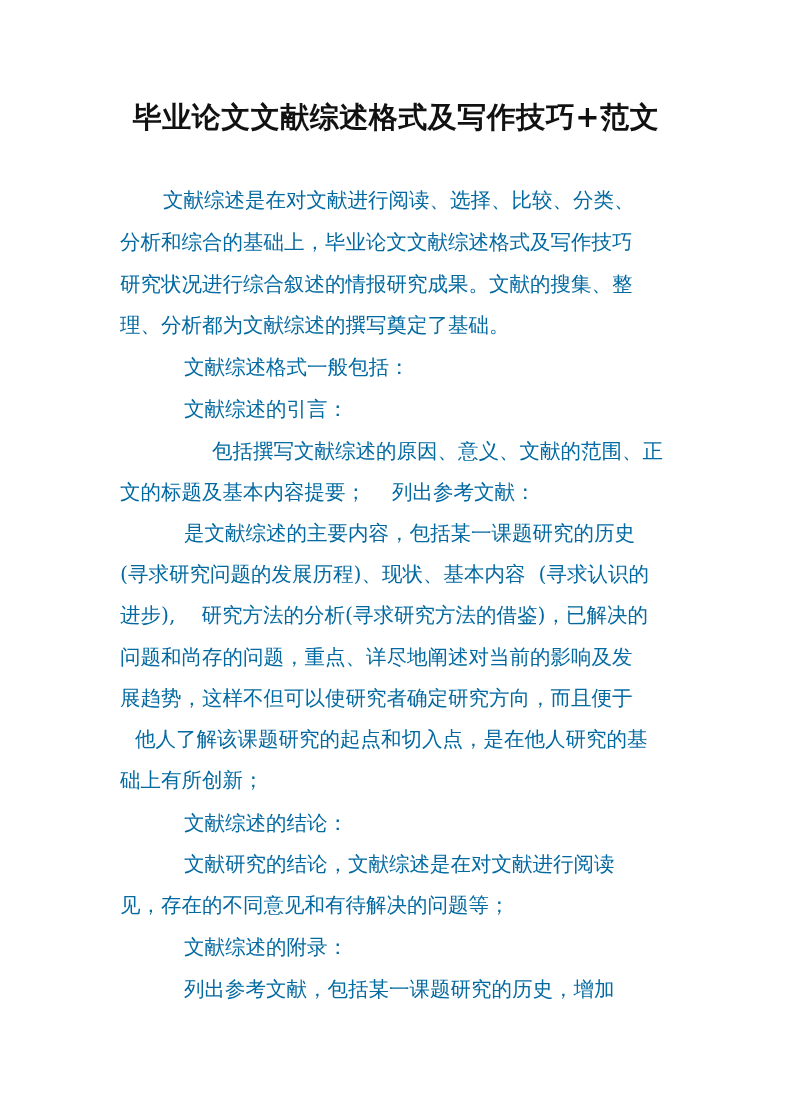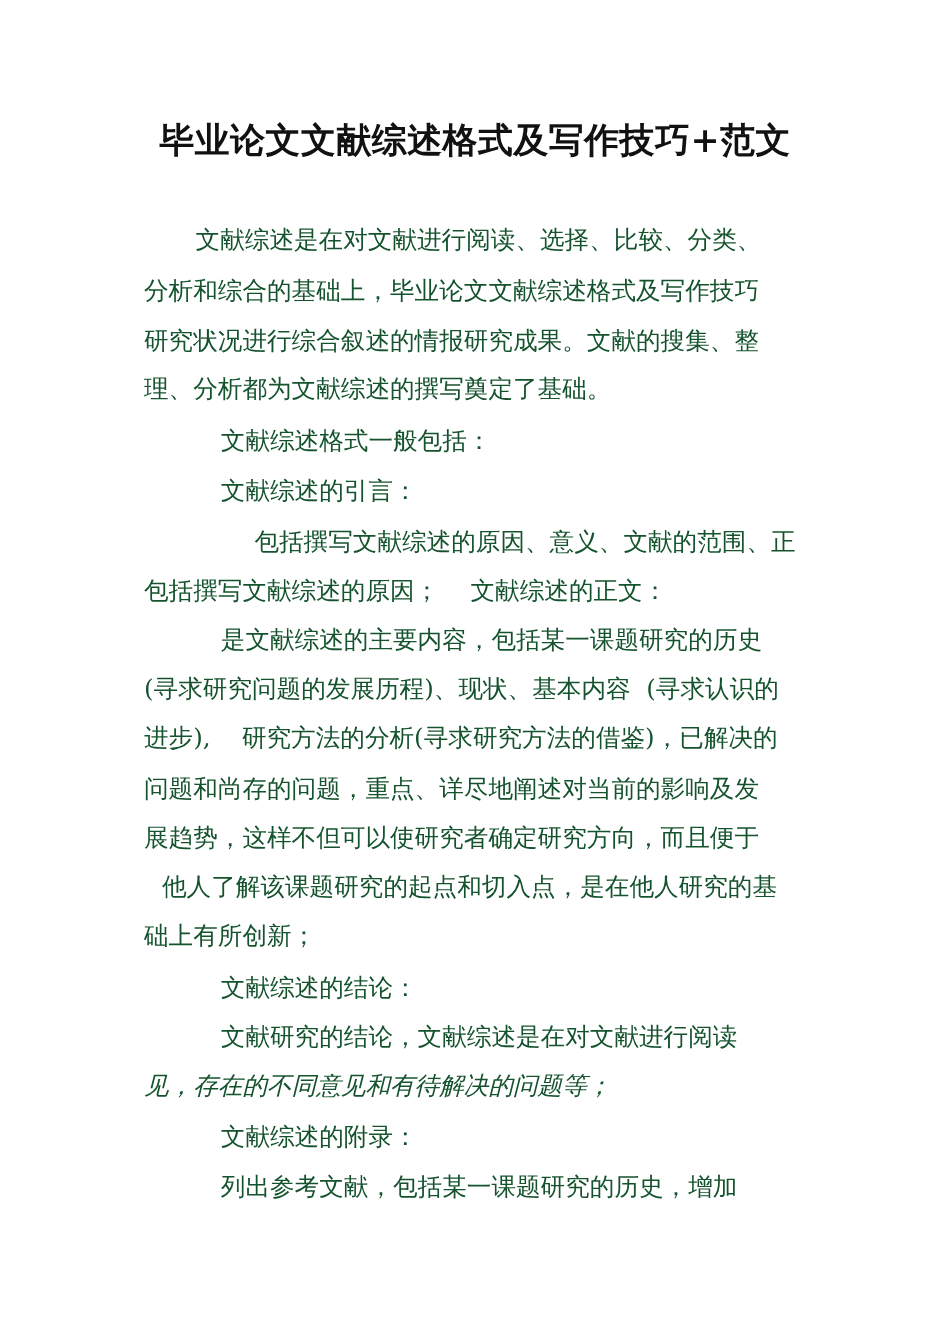--- a/index.html
+++ b/index.html
@@ -8,45 +8,45 @@
   .title {
     position: absolute; left: 0; width: 792px; top: 98px;
     text-align: center;
     font-family: "DejaVu Serif", "Liberation Serif", serif;
     font-size: 29px; font-weight: bold; color: #111;
     letter-spacing: 0.5px;
   }
   .line {
     position: absolute;
     font-family: "DejaVu Serif", "Liberation Serif", serif;
-    font-size: 20.5px; color: #14532d;
+    font-size: 20.5px; color: #0369a1;
     white-space: pre;
     line-height: 26px;
   }
 </style>
 </head>
 <body>
 
 <div class="page">
   <div class="title">毕业论文文献综述格式及写作技巧+范文</div>
   <div id="body-lines">
       <div class="line" style="left: 163px; top: 187px;">文献综述是在对文献进行阅读、选择、比较、分类、</div>
       <div class="line" style="left: 120px; top: 229px;">分析和综合的基础上，毕业论文文献综述格式及写作技巧</div>
       <div class="line" style="left: 120px; top: 271px;">研究状况进行综合叙述的情报研究成果。文献的搜集、整</div>
       <div class="line" style="left: 120px; top: 312px; font-family: Liberation Serif, serif;">理、分析都为文献综述的撰写奠定了基础。</div>
       <div class="line" style="left: 184px; top: 354px;">文献综述格式一般包括：</div>
       <div class="line" style="left: 184px; top: 396px;">文献综述的引言：</div>
       <div class="line" style="left: 184px; top: 438px; margin-left: 28px;">包括撰写文献综述的原因、意义、文献的范围、正</div>
-      <div class="line" style="left: 120px; top: 479px;">包括撰写文献综述的原因；    文献综述的正文：</div>
+      <div class="line" style="left: 120px; top: 479px;">文的标题及基本内容提要；    列出参考文献：</div>
       <div class="line" style="left: 184px; top: 520px;">是文献综述的主要内容，包括某一课题研究的历史</div>
       <div class="line" style="left: 120px; top: 561px;">(寻求研究问题的发展历程)、现状、基本内容  (寻求认识的</div>
       <div class="line" style="left: 120px; top: 602px;">进步),    研究方法的分析(寻求研究方法的借鉴)，已解决的</div>
       <div class="line" style="left: 120px; top: 644px;">问题和尚存的问题，重点、详尽地阐述对当前的影响及发</div>
       <div class="line" style="left: 120px; top: 685px;">展趋势，这样不但可以使研究者确定研究方向，而且便于</div>
       <div class="line" style="left: 135px; top: 726px;">他人了解该课题研究的起点和切入点，是在他人研究的基</div>
       <div class="line" style="left: 120px; top: 767px;">础上有所创新；</div>
       <div class="line" style="left: 184px; top: 810px;">文献综述的结论：</div>
       <div class="line" style="left: 184px; top: 851px;">文献研究的结论，文献综述是在对文献进行阅读</div>
-      <div class="line" style="left: 120px; top: 892px; font-style: italic;">见，存在的不同意见和有待解决的问题等；</div>
+      <div class="line" style="left: 120px; top: 892px;">见，存在的不同意见和有待解决的问题等；</div>
       <div class="line" style="left: 184px; top: 934px;">文献综述的附录：</div>
       <div class="line" style="left: 184px; top: 976px;">列出参考文献，包括某一课题研究的历史，增加</div>
     </div>
 </div>
 
 </body></html>

